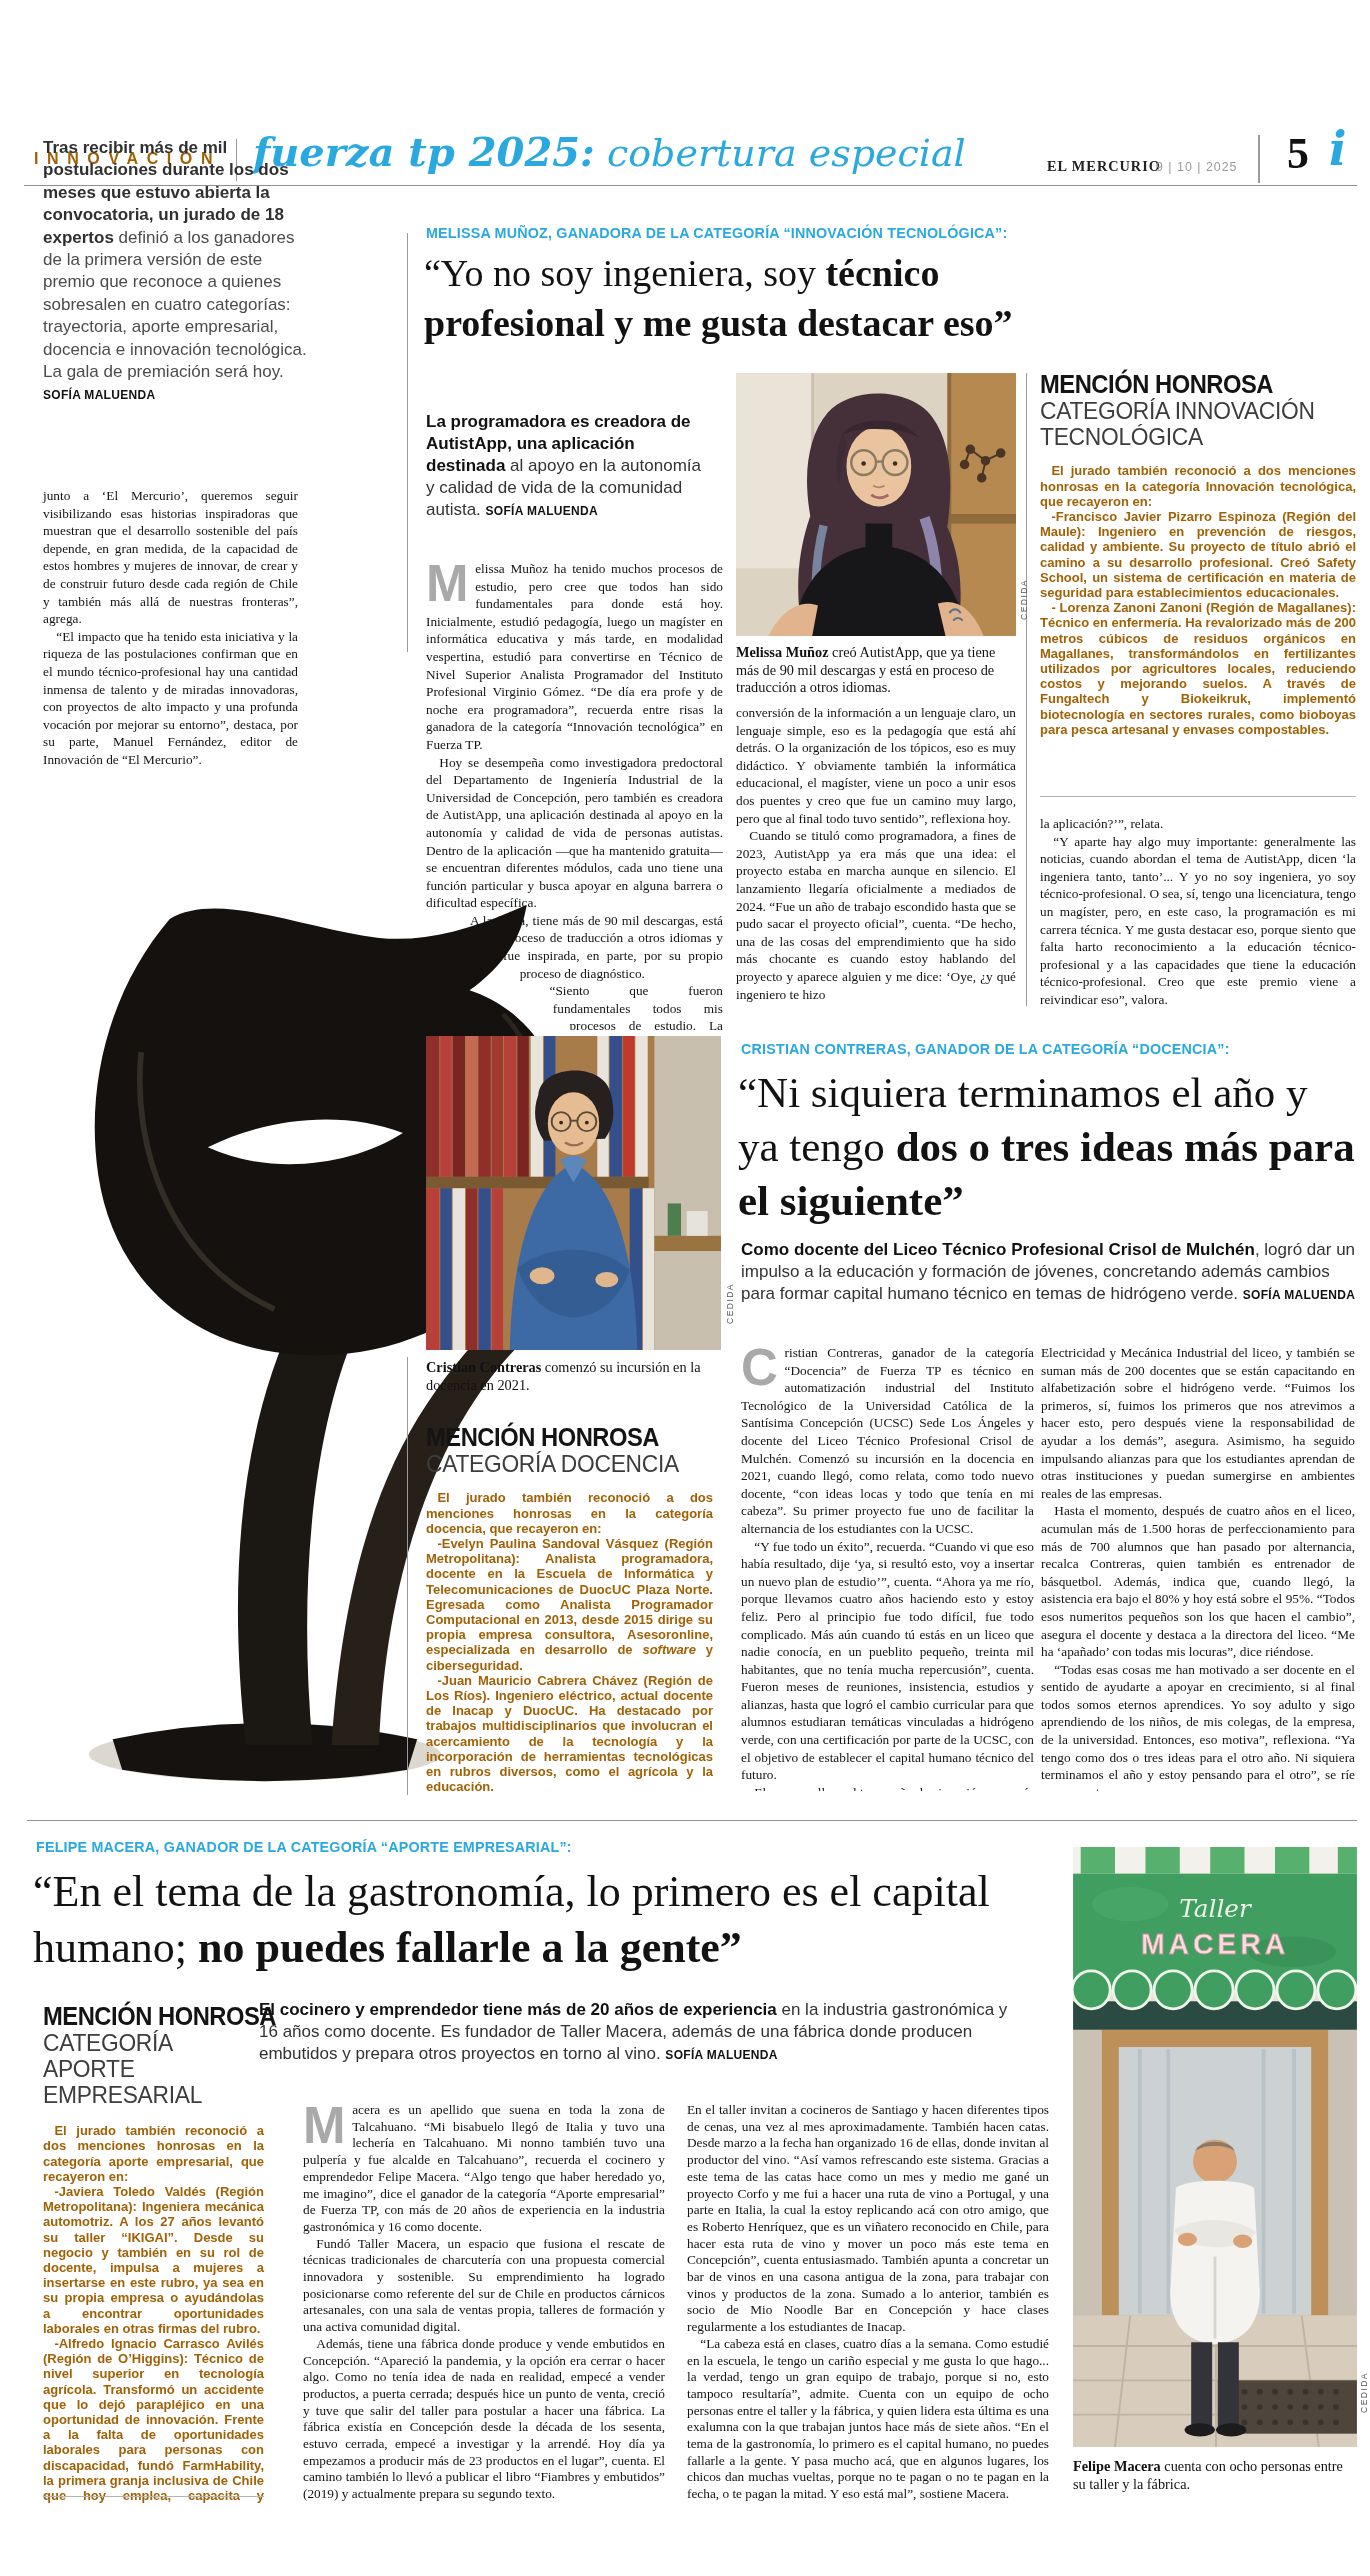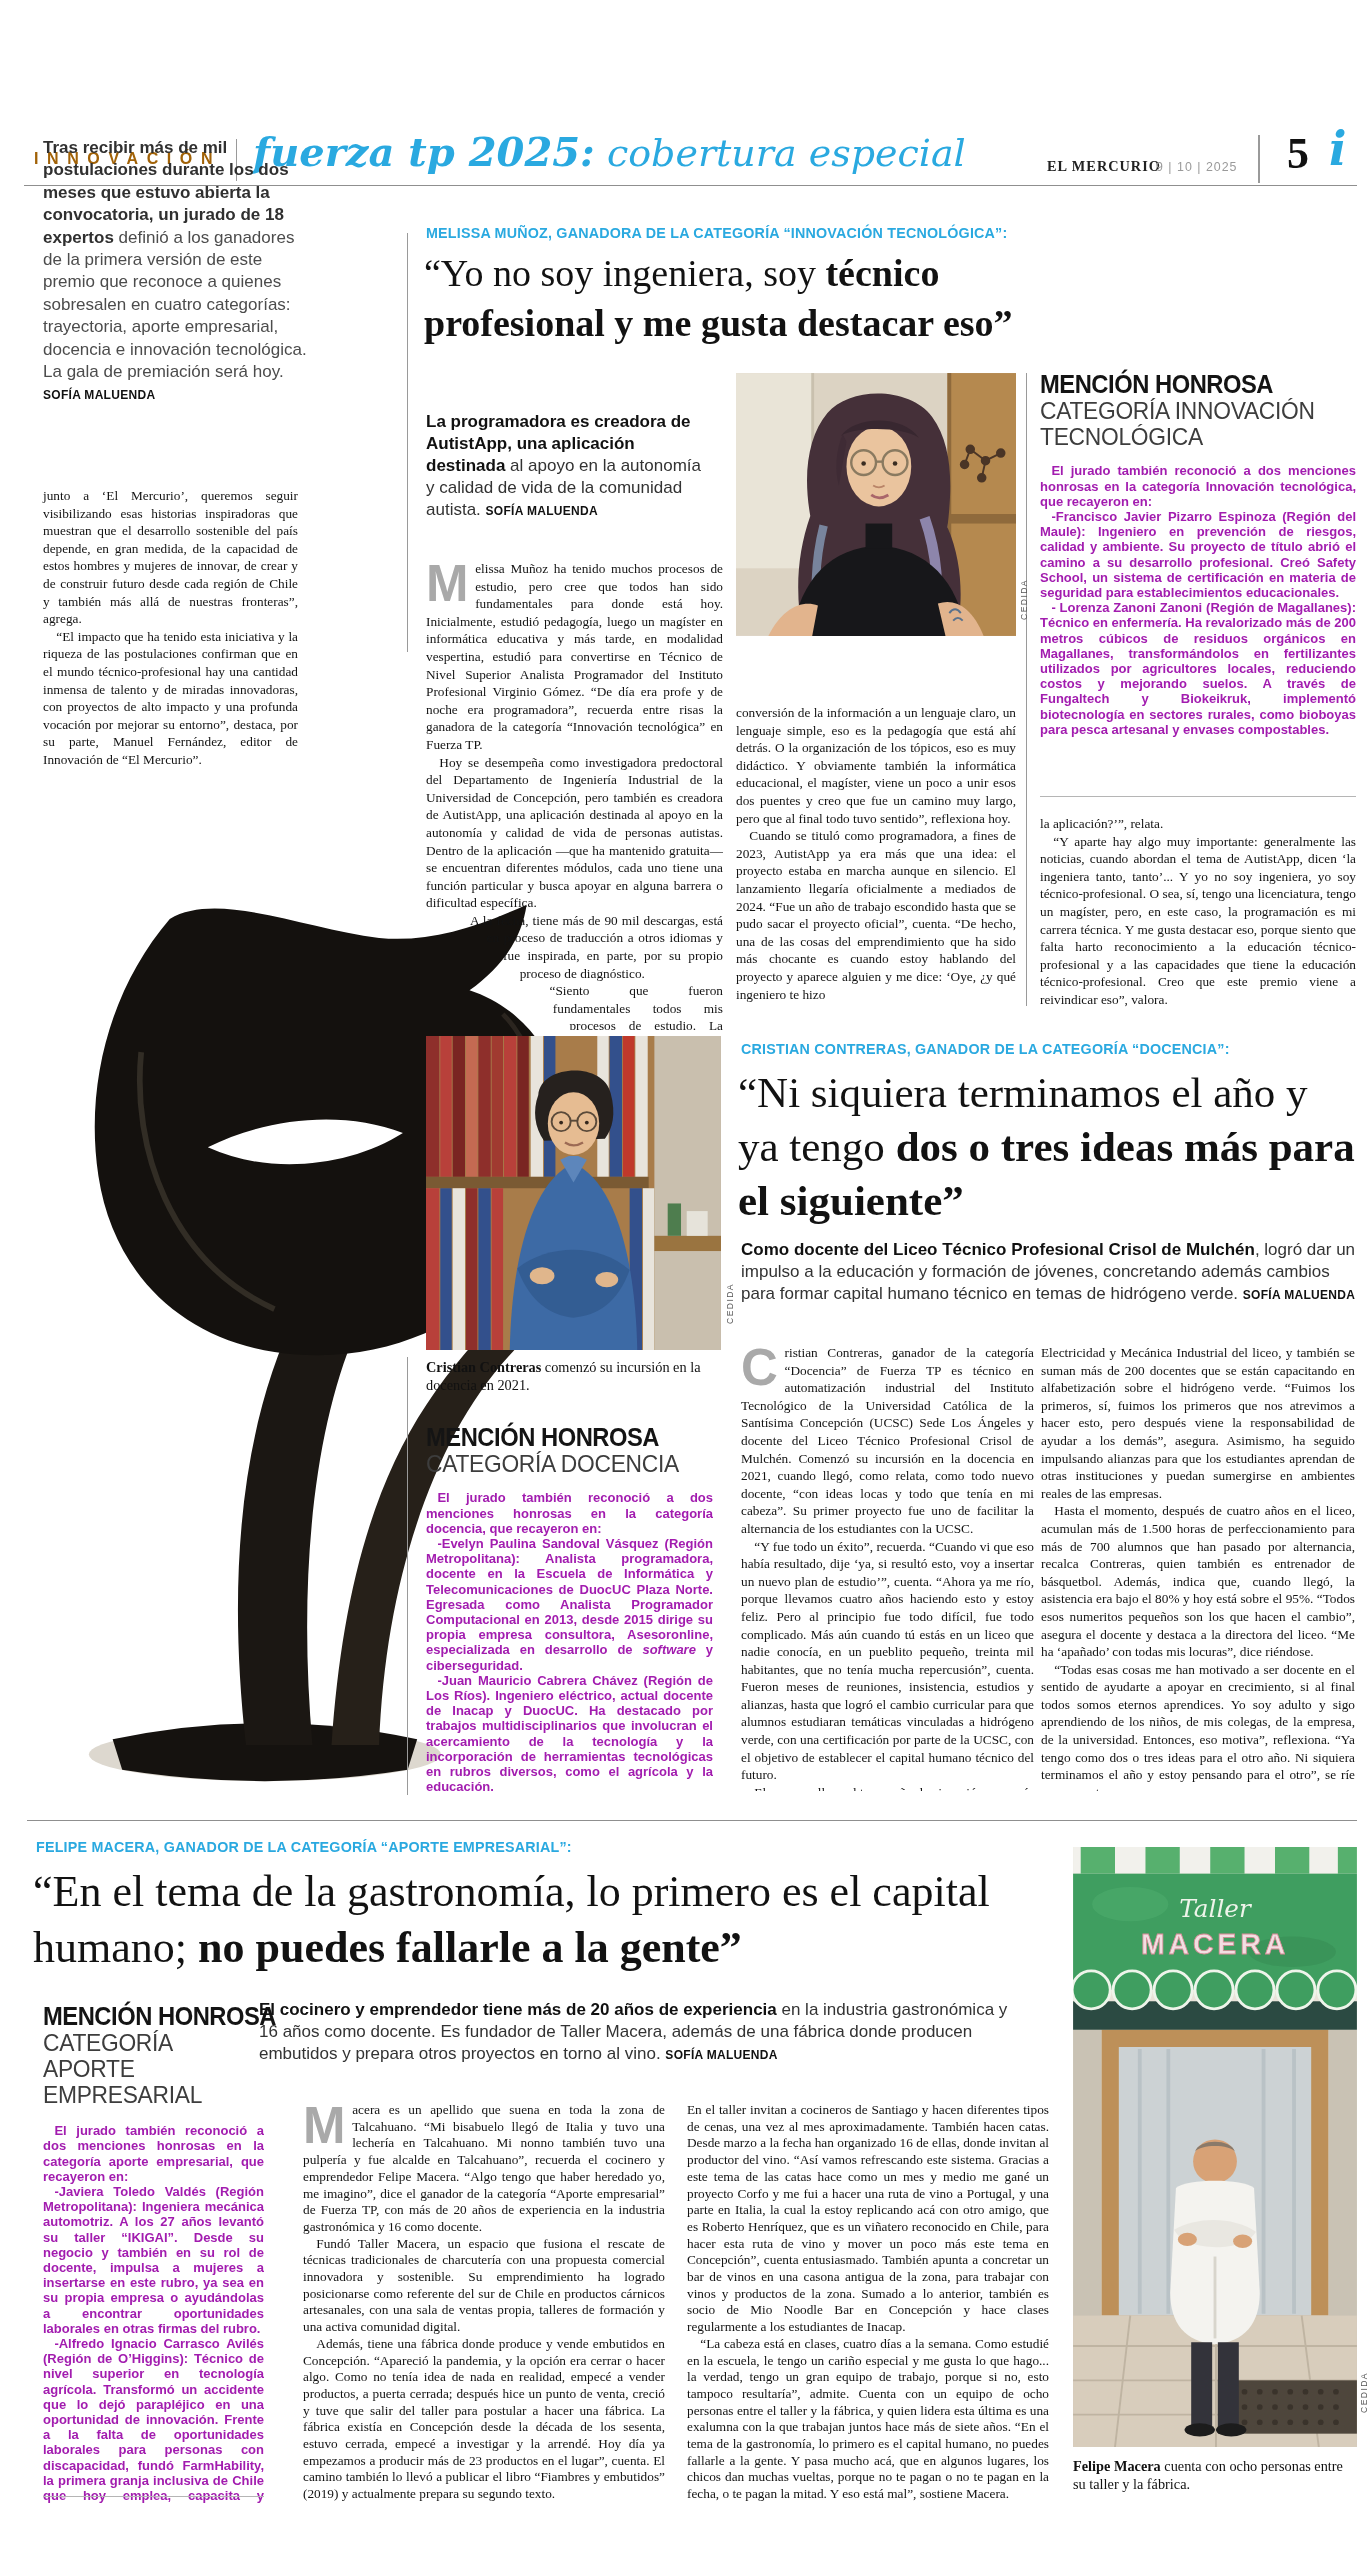--- a/index.html
+++ b/index.html
@@ -32,21 +32,21 @@
   .dropcap{float:left;font:700 51px/42px "Liberation Sans",sans-serif;color:#a9a9a9;padding:2.9px 6.7px 0 0;}
   .caption{font:400 14.3px/17.6px "Liberation Serif",serif;color:#111;}
   .caption b{font-weight:700;}
   .credit{font:400 8.6px "Liberation Sans",sans-serif;letter-spacing:1.4px;color:#555;
           writing-mode:vertical-rl;transform:rotate(180deg);}
   
   .m-t1{font:800 25px/27px "Liberation Sans",sans-serif;color:#141414;letter-spacing:-0.5px;
         transform:scaleX(.95);transform-origin:0 0;white-space:nowrap;}
   .m-t2{font:300 24px/26px "Liberation Sans",sans-serif;color:#3d3d3d;letter-spacing:-0.3px;
         transform:scaleX(.95);transform-origin:0 0;}
-  .mbody{font:700 13px/15.2px "Liberation Sans",sans-serif;text-align:justify;color:#a21caf;}
+  .mbody{font:700 13px/15.2px "Liberation Sans",sans-serif;text-align:justify;color:#a16207;}
   .mbody p{margin:0;text-indent:11.4px;}
   .mbody p:first-child{text-indent:11.4px;}
   .mbody .it{font-style:italic;font-weight:700;}
   .clip{overflow:hidden;}
   .sculpt-cut{float:left;width:152px;height:276px;
               shape-outside:polygon(0% 0%,18% 0%,95% 45%,60% 100%,0% 100%);}
   .photo{display:block;}
 </style>
 </head>
 <body>
@@ -129,20 +129,23 @@
       <circle cx="167" cy="95" r="2.4" fill="#3a2d22"></circle>
     <path d="M144 118 Q150 122 156 118" stroke="#b98468" stroke-width="2" fill="none"></path>
     <path d="M142 128 Q150 134 160 128" stroke="#a9666a" stroke-width="3" fill="none"></path>
     <path d="M58 276 C68 214 100 184 150 181 C200 184 234 218 242 276 Z" fill="#17171a"></path>
     <rect x="136" y="158" width="28" height="26" fill="#17171a"></rect>
     <path d="M34 276 C48 248 68 238 86 244 L80 276 Z" fill="#e2b48d"></path>
     <path d="M260 276 C248 246 230 236 212 242 L220 276 Z" fill="#e2b48d"></path>
     <path d="M224 252 q6 -8 12 0 M228 260 q5 -6 10 0" stroke="#58718c" stroke-width="2" fill="none"></path>
   </svg>
   <div class="abs credit" style="left:1019px;top:579px;">CEDIDA</div>
+  <div class="abs caption" style="left:736px;top:644px;width:280px;">
+    <b>Melissa Muñoz</b><span> creó AutistApp, que ya tiene más de 90 mil descargas y está en proceso de traducción a otros idiomas.</span>
+  </div>
 
   <div class="abs body clip" style="left:426px;top:560px;width:297px;height:470px;">
     <p><span class="dropcap">M</span><span>elissa Muñoz ha tenido muchos procesos de estudio, pero cree que todos han sido fundamentales para donde está hoy. Inicialmente, estudió pedagogía, luego un magíster en informática educativa y más tarde, en modalidad vespertina, estudió para convertirse en Técnico de Nivel Superior Analista Programador del Instituto Profesional Virginio Gómez. “De día era profe y de noche era programadora”, recuerda entre risas la ganadora de la categoría “Innovación tecnológica” en Fuerza TP.</span></p>
     <p class="ind">Hoy se desempeña como investigadora predoctoral del Departamento de Ingeniería Industrial de la Universidad de Concepción, pero también es creadora de AutistApp, una aplicación destinada al apoyo en la autonomía y calidad de vida de personas autistas. Dentro de la aplicación —que ha mantenido gratuita— se encuentran diferentes módulos, cada uno tiene una función particular y busca apoyar en alguna barrera o dificultad específica.</p>
     <div>
       <div class="sculpt-cut"></div>
       <p>A la fecha, tiene más de 90 mil descargas, está en proceso de traducción a otros idiomas y fue inspirada, en parte, por su propio proceso de diagnóstico.</p>
       <p class="ind">“Siento que fueron fundamentales todos mis procesos de estudio. La programación me permite hacer la aplicación por mí misma, pero, por ejemplo, hacer la</p>
     </div>
   </div>

